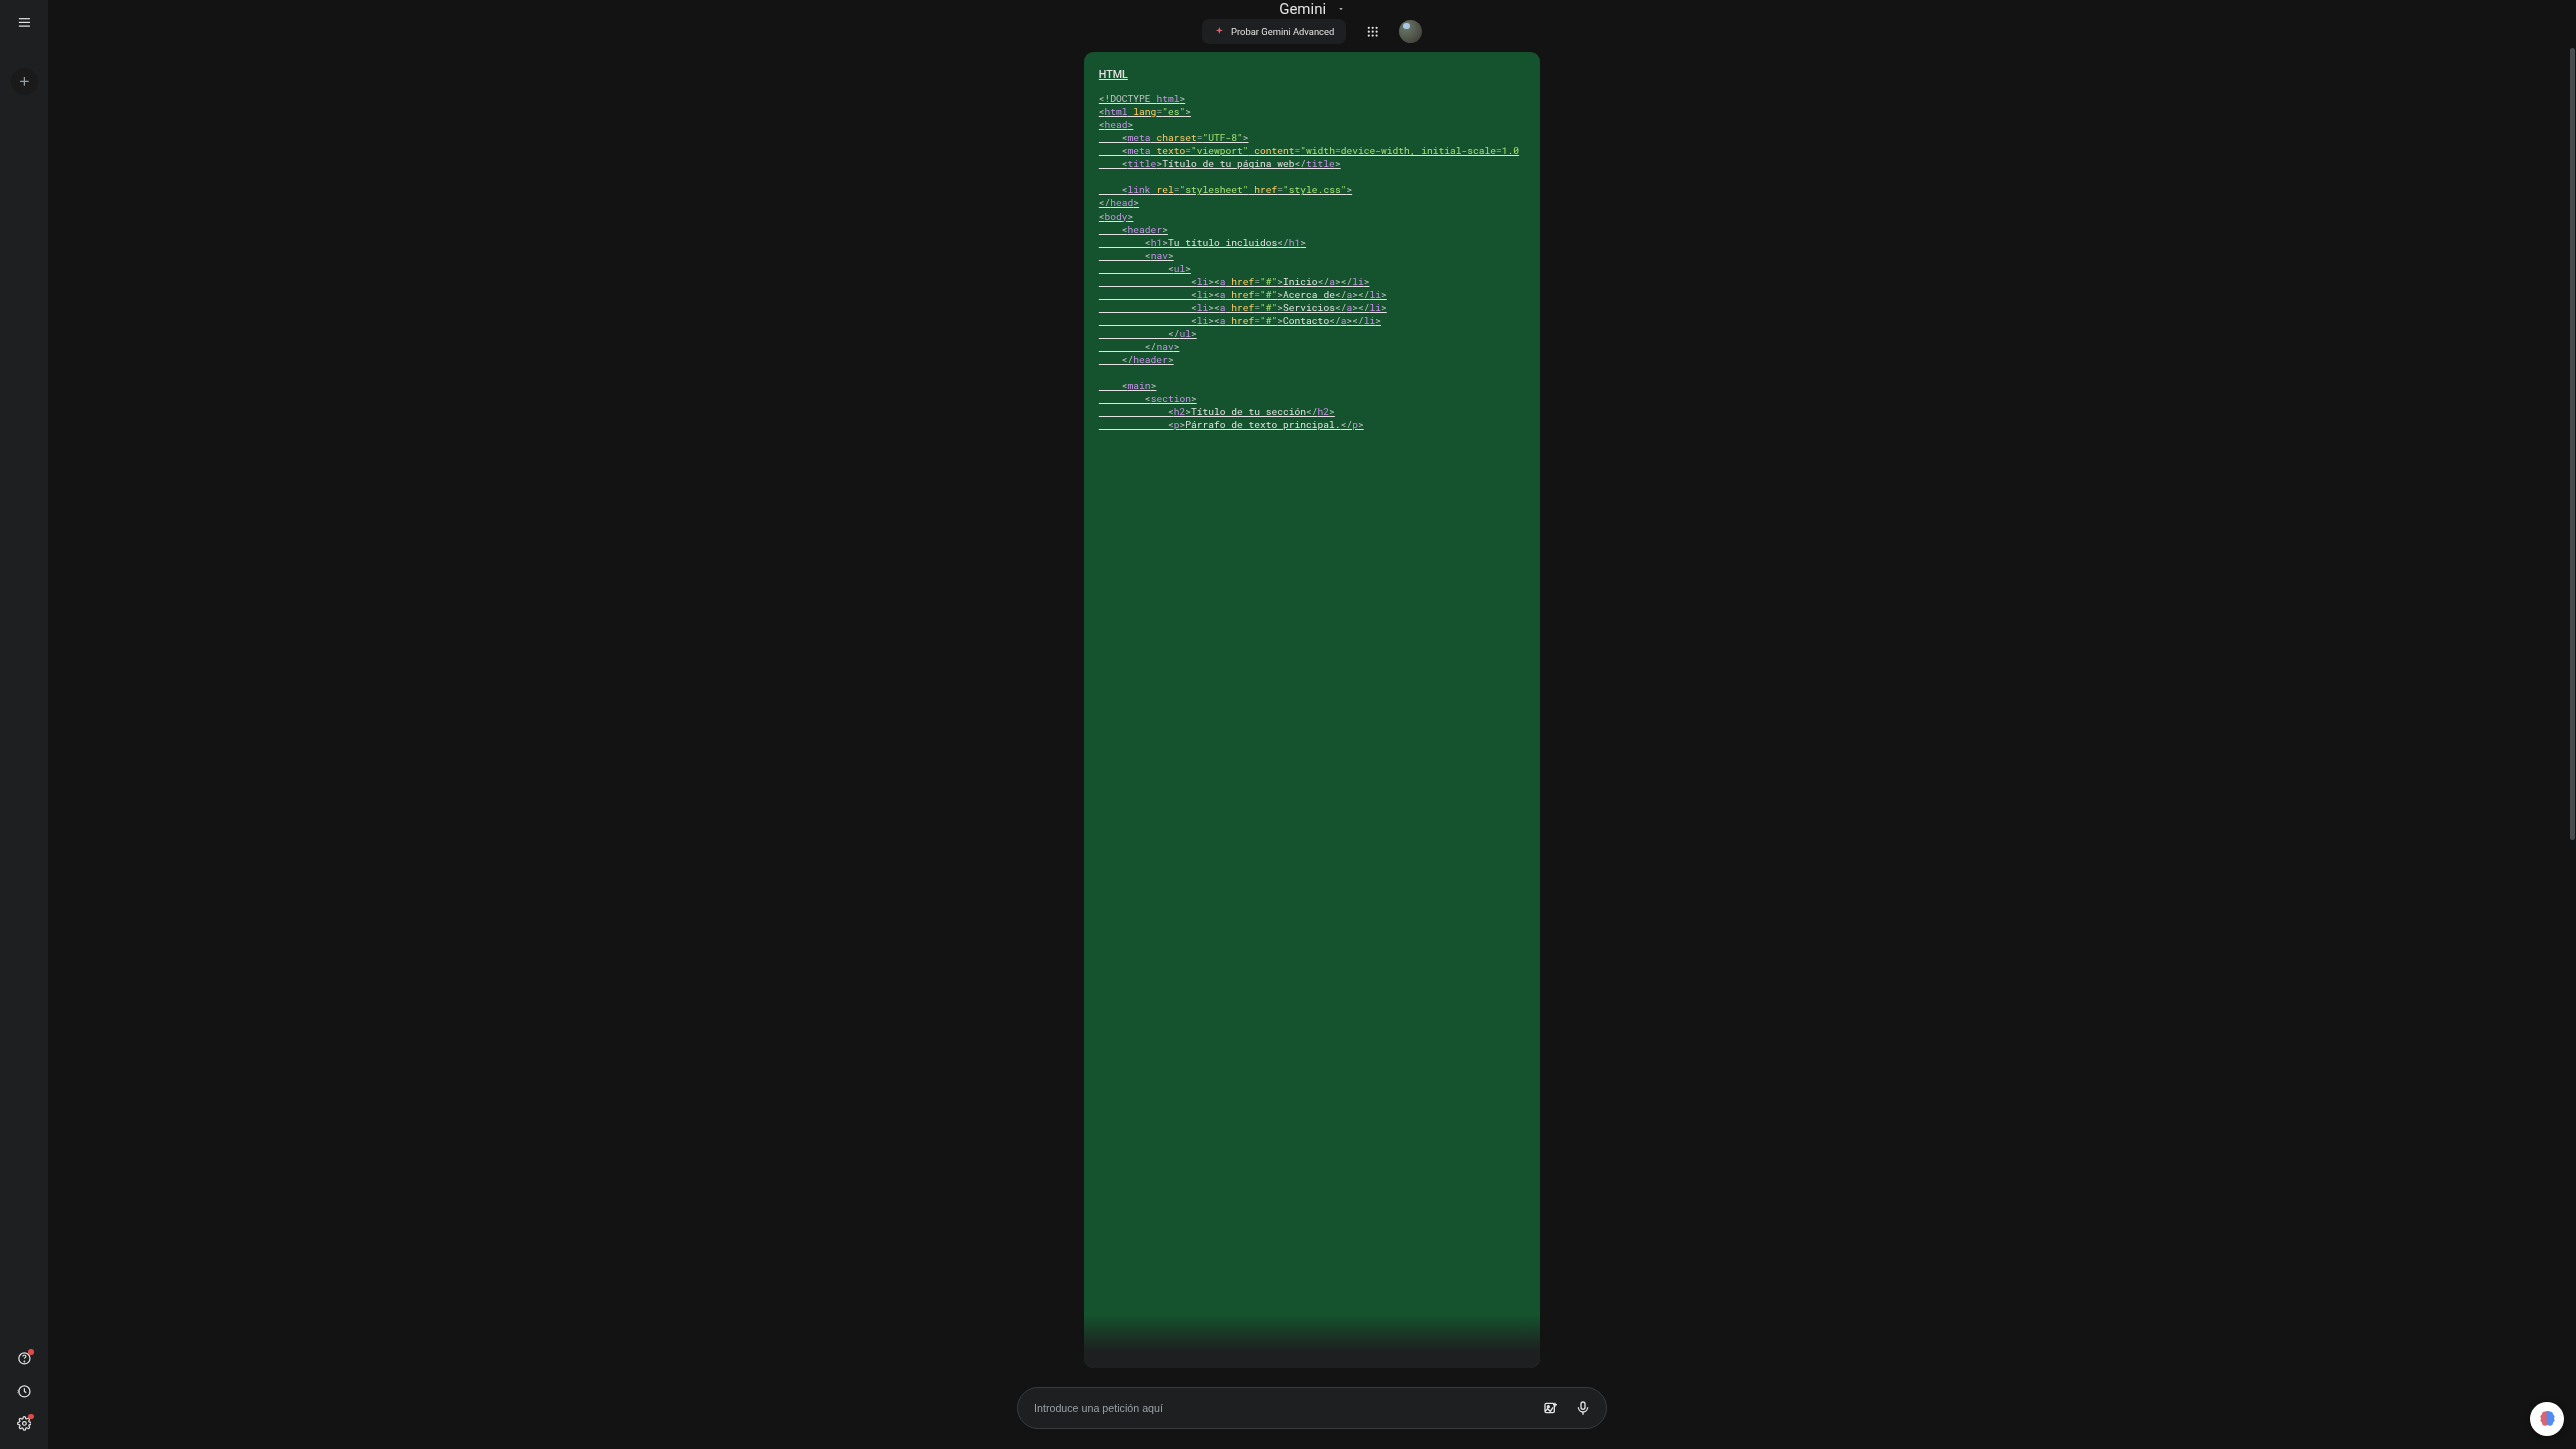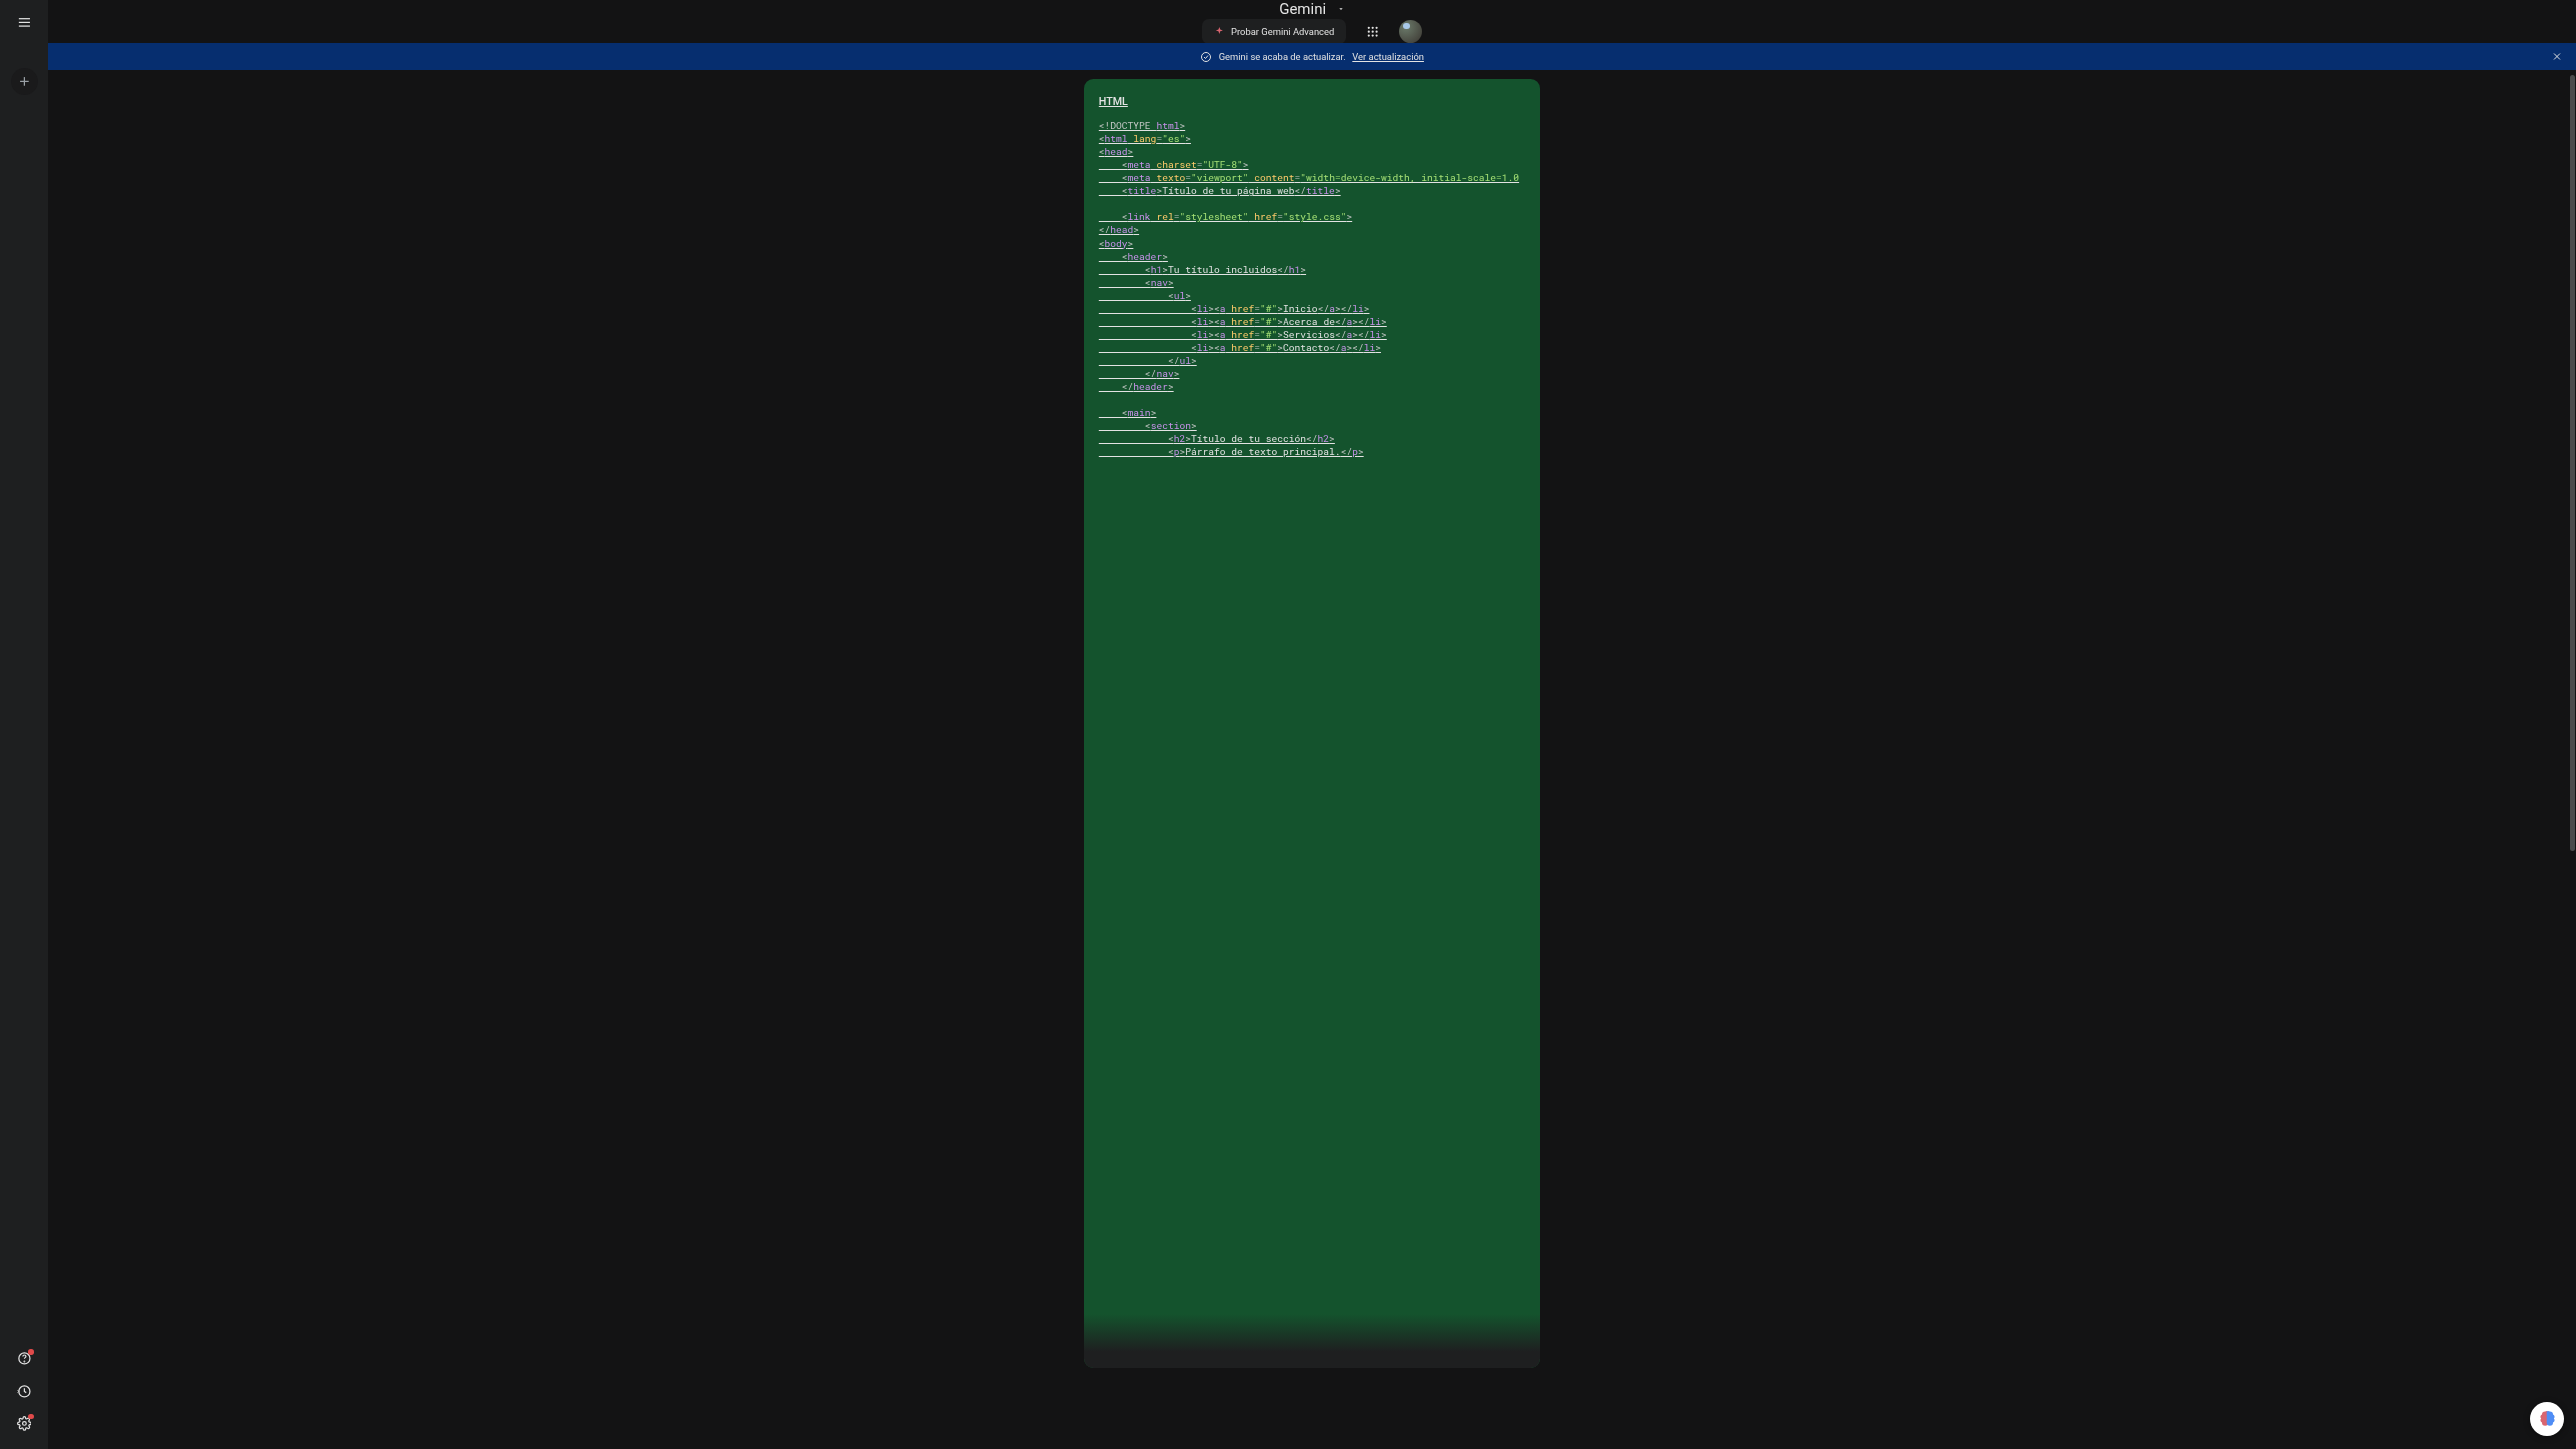--- a/index.html
+++ b/index.html
@@ -374,34 +374,20 @@
             <circle cx="19" cy="12" r="2"></circle>
             <circle cx="5" cy="19" r="2"></circle>
             <circle cx="12" cy="19" r="2"></circle>
             <circle cx="19" cy="19" r="2"></circle>
           </svg>
       </div>
       <div class="avatar"></div>
     </div>
   </div>
 
-  <div class="banner">
-    <svg width="12" height="12" viewBox="0 0 24 24" fill="none" stroke="#e3e3e3" stroke-width="2">
-        <circle cx="12" cy="12" r="9"></circle>
-        <path d="M8 12l3 3 5-6"></path>
-      </svg>
-    <span>Gemini se acaba de actualizar.</span>
-    <a href="#">Ver actualización</a>
-    <div class="banner-close">
-      <svg width="12" height="12" viewBox="0 0 24 24" fill="none" stroke="#e3e3e3" stroke-width="2">
-          <line x1="6" y1="6" x2="18" y2="18"></line>
-          <line x1="6" y1="18" x2="18" y2="6"></line>
-        </svg>
-    </div>
-  </div>
 
   <div class="content">
     <div class="card">
       <div class="card-title">HTML</div>
       <div class="code-wrap">
 
 <div class="code"><span class="t-bracket">&lt;!DOCTYPE </span><span class="t-doctype">html</span><span class="t-bracket">&gt;</span>
 <span class="t-bracket">&lt;</span><span class="t-tag">html</span><span class="t-attr"> lang</span><span class="t-bracket">=</span><span class="t-str">"es"</span><span class="t-bracket">&gt;</span>
 <span class="t-bracket">&lt;</span><span class="t-tag">head</span><span class="t-bracket">&gt;</span>
 <span class="t-bracket">    &lt;</span><span class="t-tag">meta</span><span class="t-attr"> charset</span><span class="t-bracket">=</span><span class="t-str">"UTF-8"</span><span class="t-bracket">&gt;</span>
@@ -428,20 +414,41 @@
 <span class="t-bracket">            &lt;</span><span class="t-tag">h2</span><span class="t-bracket">&gt;</span><span class="t-text">Título de tu sección</span><span class="t-bracket">&lt;/</span><span class="t-tag">h2</span><span class="t-bracket">&gt;</span>
 <span class="t-bracket">            &lt;</span><span class="t-tag">p</span><span class="t-bracket">&gt;</span><span class="t-text">Párrafo de texto principal.</span><span class="t-bracket">&lt;/</span><span class="t-tag">p</span><span class="t-bracket">&gt;</span></div>
       </div>
       <div class="card-fade"></div>
     </div>
     <div class="scrollbar-track">
       <div class="scrollbar-thumb"></div>
     </div>
   </div>
 
+  <div class="input-bar-wrap">
+    <div class="input-bar">
+      <input type="text" placeholder="Introduce una petición aquí" style="">
+      <div class="input-icon">
+        <svg width="16" height="16" viewBox="0 0 24 24" fill="none" stroke="#e3e3e3" stroke-width="2">
+            <rect x="3" y="5" width="14" height="14" rx="2"></rect>
+            <circle cx="8" cy="10" r="1.5" fill="#e3e3e3"></circle>
+            <path d="M3 17l4-4 4 4 4-6"></path>
+            <line x1="18" y1="4" x2="18" y2="10"></line>
+            <line x1="15" y1="7" x2="21" y2="7"></line>
+          </svg>
+      </div>
+      <div class="input-icon">
+        <svg width="16" height="16" viewBox="0 0 24 24" fill="none" stroke="#e3e3e3" stroke-width="2">
+            <rect x="9" y="3" width="6" height="11" rx="3"></rect>
+            <path d="M5 11a7 7 0 0014 0"></path>
+            <line x1="12" y1="18" x2="12" y2="22"></line>
+          </svg>
+      </div>
+    </div>
+  </div>
 
 </div>
 
 <div class="fab">
   <svg width="19" height="19" viewBox="0 0 24 24">
       <path d="M9 3a4 4 0 00-4 4 3 3 0 00-1 5 3 3 0 001 5 4 4 0 008 0V3a4 4 0 00-4 0z" fill="#d96570"></path>
       <path d="M15 3a4 4 0 014 4 3 3 0 011 5 3 3 0 01-1 5 4 4 0 01-8 0V3a4 4 0 014 0z" fill="#4f8df5"></path>
     </svg>
 </div>
 

